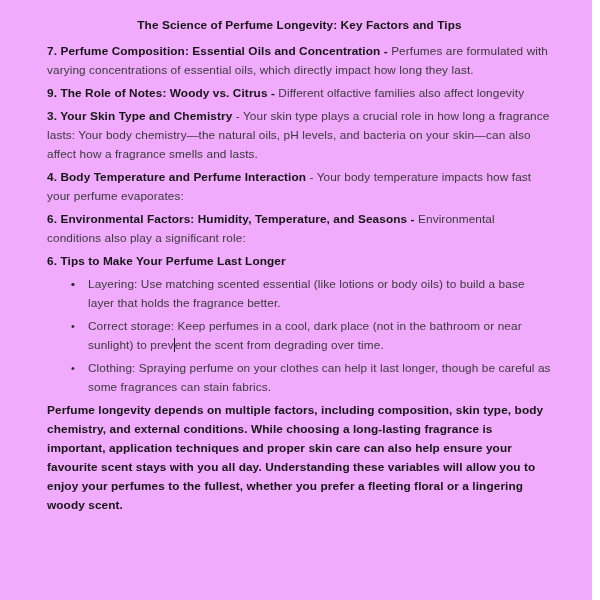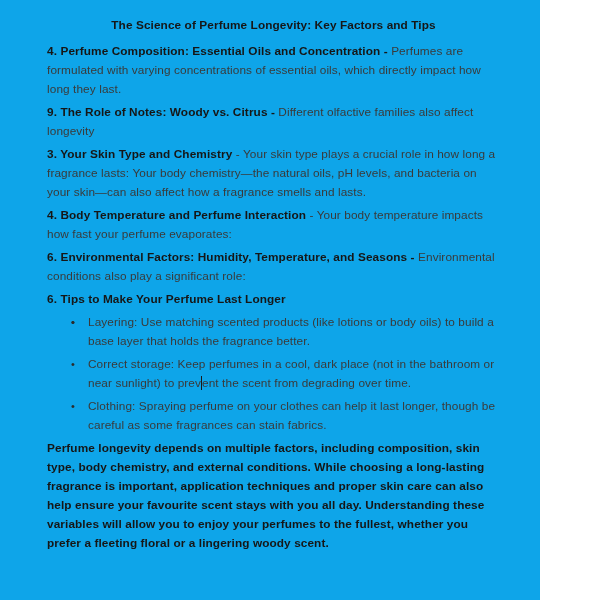--- a/index.html
+++ b/index.html
@@ -8,24 +8,24 @@
     background: #ffffff;
   }
   body {
     width: 600px;
     height: 600px;
     overflow: hidden;
     font-family: "Liberation Sans", "DejaVu Sans", sans-serif;
   }
   .page {
     box-sizing: border-box;
-    width: 540px;
+    width: 592px;
     height: 600px;
     padding: 16px 40px 16px 47px;
-    background: #0ea5e9;
+    background: #f0abfc;
     overflow: hidden;
     cursor: text;
   }
   .block {
     font-size: 11.8px;
     line-height: 19px;
     margin: 0 0 4px 0;
     color: #3a3a3a;
     letter-spacing: 0.1px;
   }
@@ -60,25 +60,25 @@
     background: #1a1a1a;
     vertical-align: -3px;
   }
 </style>
 </head>
 <body>
 
 <main class="page">
   <div>
       <div class="block title"><span class="run-b">The Science of Perfume Longevity: Key Factors and Tips</span></div>
-      <div class="block paragraph"><span class="run-b">4. Perfume Composition: Essential Oils and Concentration - </span><span class="run-r">Perfumes are formulated with varying concentrations of essential oils, which directly impact how long they last.</span></div>
+      <div class="block paragraph"><span class="run-b">7. Perfume Composition: Essential Oils and Concentration - </span><span class="run-r">Perfumes are formulated with varying concentrations of essential oils, which directly impact how long they last.</span></div>
       <div class="block paragraph"><span class="run-b">9. The Role of Notes: Woody vs. Citrus - </span><span class="run-r">Different olfactive families also affect longevity</span></div>
       <div class="block paragraph"><span class="run-b">3. Your Skin Type and Chemistry</span><span class="run-r"> - Your skin type plays a crucial role in how long a fragrance lasts: Your body chemistry—the natural oils, pH levels, and bacteria on your skin—can also affect how a fragrance smells and lasts.</span></div>
       <div class="block paragraph"><span class="run-b">4. Body Temperature and Perfume Interaction</span><span class="run-r"> - Your body temperature impacts how fast your perfume evaporates:</span></div>
       <div class="block paragraph"><span class="run-b">6. Environmental Factors: Humidity, Temperature, and Seasons - </span><span class="run-r">Environmental conditions also play a significant role:</span></div>
       <div class="block paragraph"><span class="run-b">6. Tips to Make Your Perfume Last Longer</span></div>
       <div class="block bullet"><span class="marker">•</span></div>
-      <div class="block bullet"><span class="marker">•</span><span class="run-r">Layering: Use matching scented products (like lotions or body oils) to build a base layer that holds the fragrance better.</span></div>
+      <div class="block bullet"><span class="marker">•</span><span class="run-r">Layering: Use matching scented essential (like lotions or body oils) to build a base layer that holds the fragrance better.</span></div>
       <div class="block bullet"><span class="marker">•</span><span class="run-r">Correct storage: Keep perfumes in a cool, dark place (not in the bathroom or near sunlight) to prev</span><span class="caret"></span><span class="run-r">ent the scent from degrading over time.</span></div>
       <div class="block bullet"><span class="marker">•</span><span class="run-r">Clothing: Spraying perfume on your clothes can help it last longer, though be careful as some fragrances can stain fabrics.</span></div>
       <div class="block paragraph"><span class="run-b">Perfume longevity depends on multiple factors, including composition, skin type, body chemistry, and external conditions. While choosing a long-lasting fragrance is important, application techniques and proper skin care can also help ensure your favourite scent stays with you all day. Understanding these variables will allow you to enjoy your perfumes to the fullest, whether you prefer a fleeting floral or a lingering woody scent.</span></div>
     </div>
 </main>
 
 </body></html>

